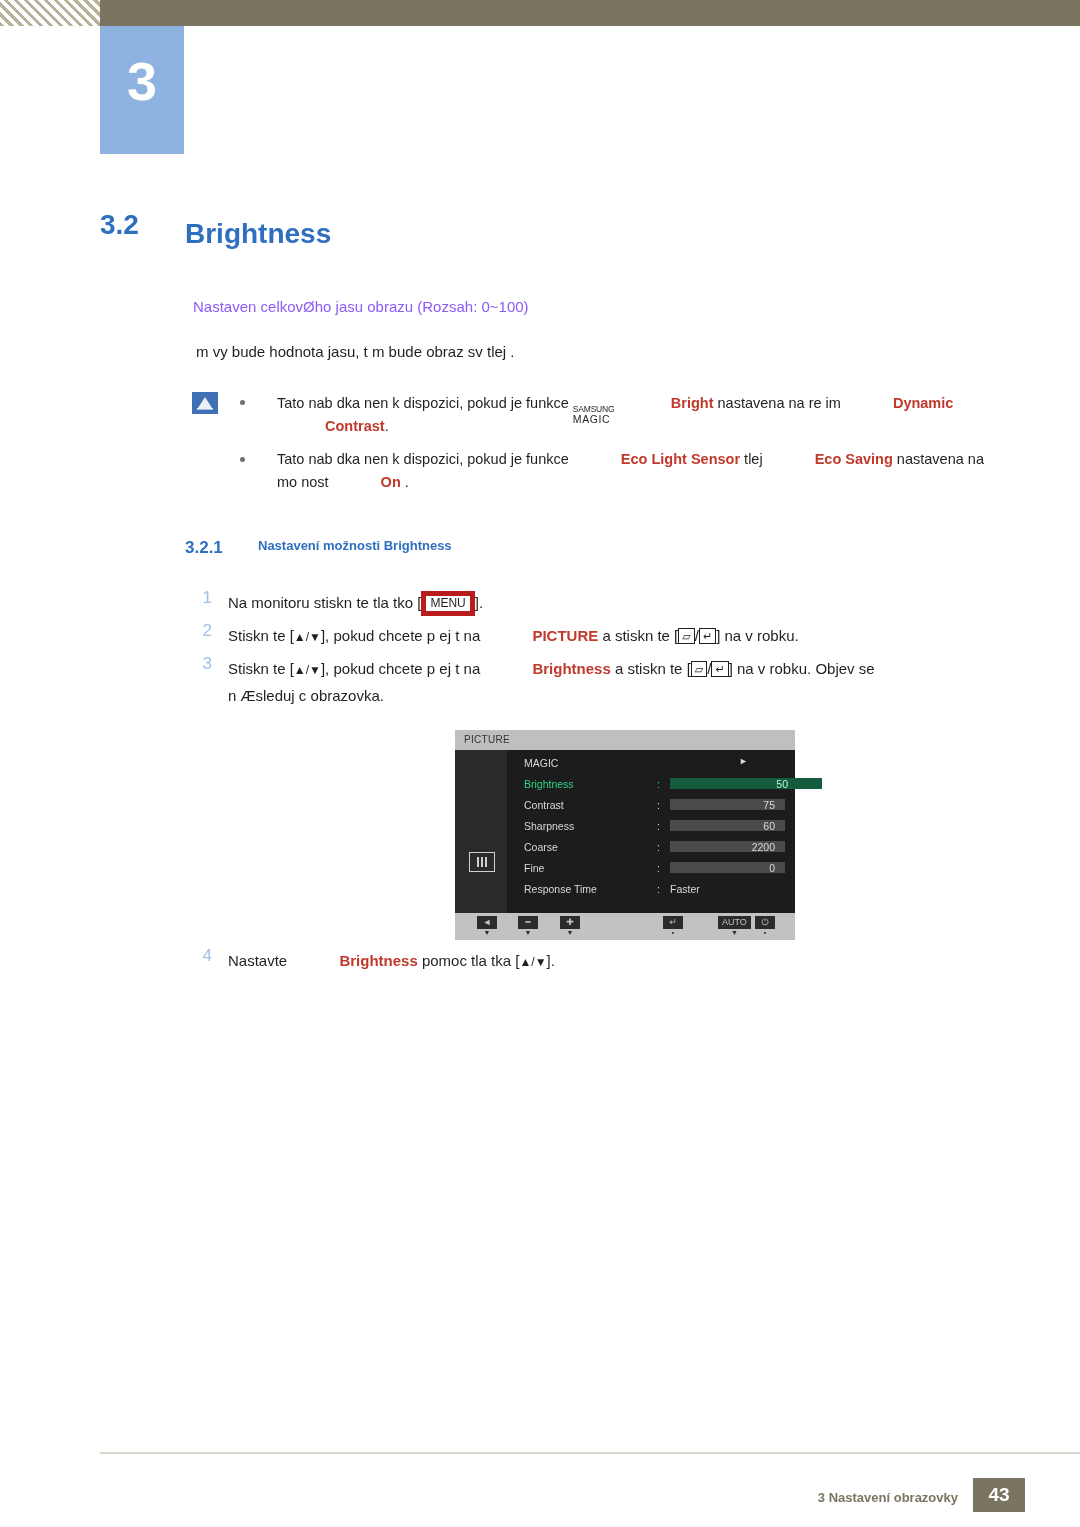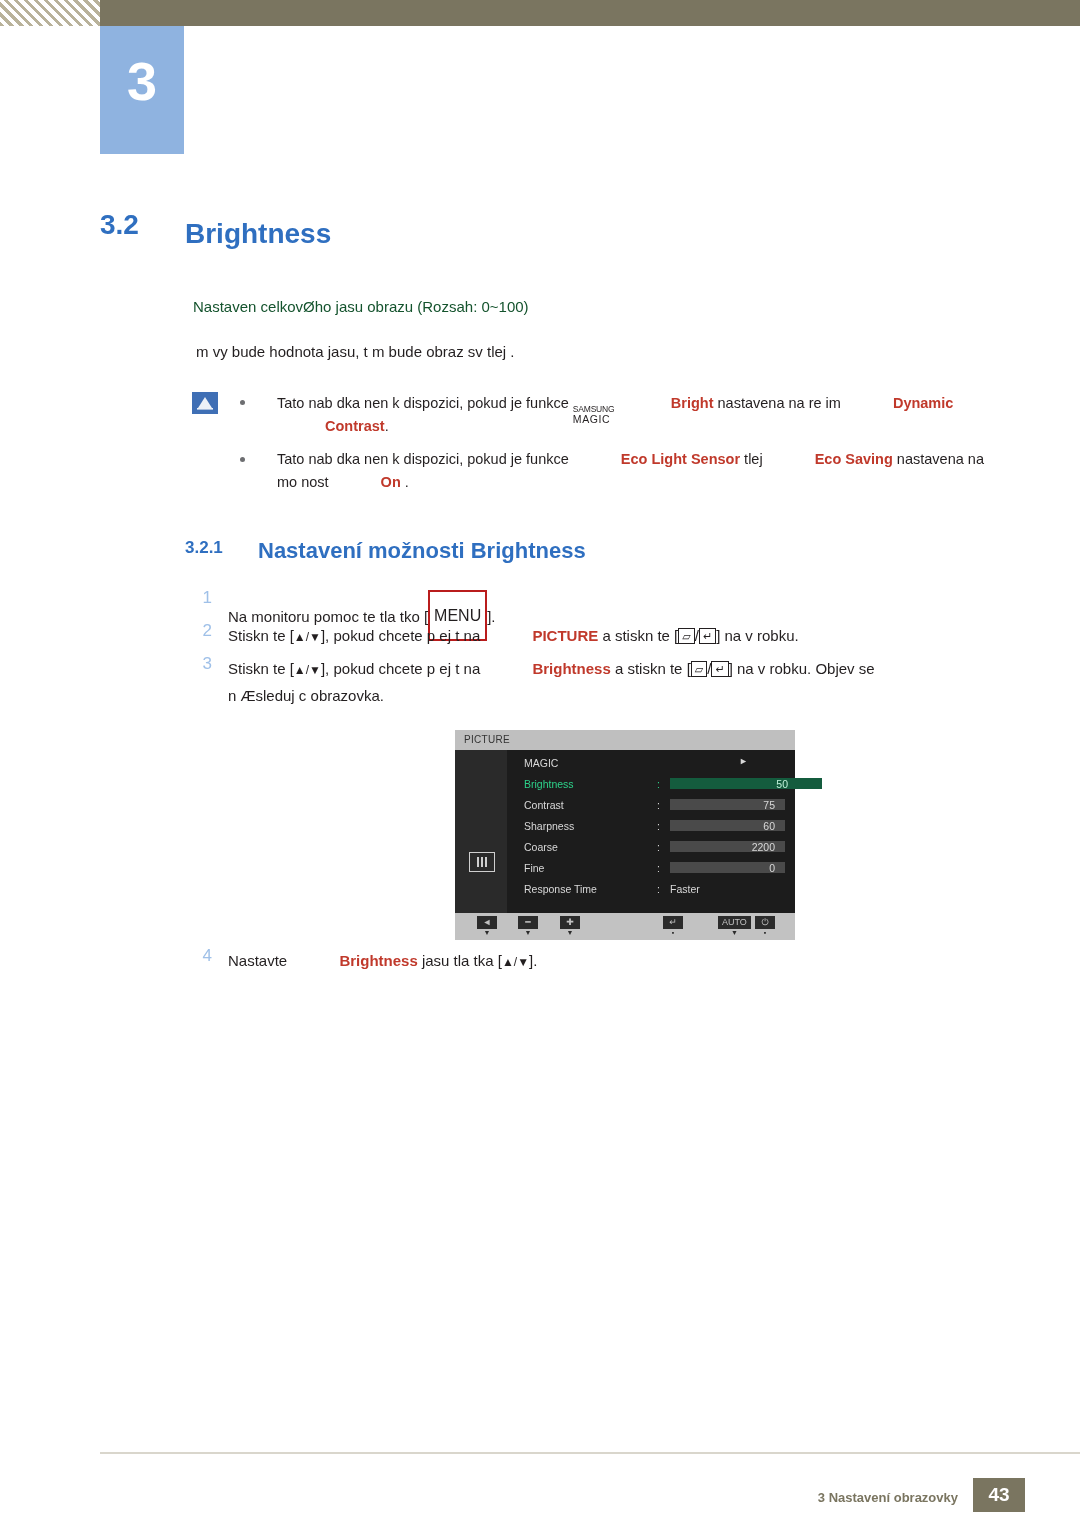--- a/index.html
+++ b/index.html
@@ -47,21 +47,21 @@
     color:#2f6fc0; font-size:28px; font-weight:bold;
   }
   .sec-title {
     position:absolute; left:185px; top:218px;
     color:#2f6fc0; font-size:28px; font-weight:bold;
   }
 
   
   .para1 {
     position:absolute; left:193px; top:298px;
-    font-size:15px; color:#14532d;
+    font-size:15px; color:#8b5cf6;
   }
   .para2 {
     position:absolute; left:196px; top:343px;
     font-size:15px; color:#231f20;
   }
 
   
   .note-icon {
     position:absolute; left:192px; top:392px; width:26px; height:22px;
     background:#3f6fb5;
@@ -89,42 +89,42 @@
     position:absolute; left:0; top:0px; font-size:10.5px; color:#231f20; letter-spacing:0.6px;
   }
 
   
   .subsec-num {
     position:absolute; left:185px; top:538px;
     color:#2f6fc0; font-size:17px; font-weight:bold;
   }
   .subsec-title {
     position:absolute; left:258px; top:538px;
-    color:#2f6fc0; font-size:22px; font-weight:bold;
+    color:#2f6fc0; font-size:13px; font-weight:bold;
   }
 
   
   .step-num {
     position:absolute; color:#9fc0e8; font-size:17px; width:22px; text-align:right;
   }
   .step-txt {
     position:absolute; font-size:15px; color:#231f20; line-height:25px;
   }
   .s1n { left:190px; top:588px; }
   .s1t { left:228px; top:590px; }
   .s2n { left:190px; top:621px; }
   .s2t { left:228px; top:623px; }
   .s3n { left:190px; top:654px; }
   .s3t { left:228px; top:656px; width:760px; }
   .s4n { left:190px; top:946px; }
   .s4t { left:228px; top:948px; }
 
   .keycap {
-    display:inline-block; border:2px solid #b91c1c; padding:16px 4px;
-    font-size:16px; line-height:15px; vertical-align:1px;
+    display:inline-block; border:5px solid #b91c1c; padding:0px 4px;
+    font-size:12px; line-height:15px; vertical-align:1px;
     font-family:"Liberation Sans", sans-serif;
   }
   .glyphbox {
     display:inline-block; border:1px solid #231f20; padding:0 3px;
     font-size:11px; line-height:14px; vertical-align:1px;
   }
   .arrows { font-size:12px; letter-spacing:0px; }
 
   
   .osd {
@@ -230,21 +230,21 @@
 <div class="note-line n2">
   <span>Tato nab dka nen  k dispozici, pokud je funkce </span><span class="red">Eco Light Sensor</span><span> tlej </span><span class="red">Eco Saving</span><span> nastavena na</span><br>
   <span>mo nost </span><span class="red">On</span><span> .</span>
 </div>
 
 <div class="subsec-num">3.2.1</div>
 <div class="subsec-title">Nastavení možnosti Brightness</div>
 
 <div class="step-num s1n">1</div>
 <div class="step-txt s1t">
-  <span>Na monitoru pomoc te tla  tko [</span><span class="keycap">MENU</span><span>].</span>
+  <span>Na monitoru stiskn te tla  tko [</span><span class="keycap">MENU</span><span>].</span>
 </div>
 
 <div class="step-num s2n">2</div>
 <div class="step-txt s2t">
   <span>Stiskn te [</span><span class="arrows">▲/▼</span><span>], pokud chcete p ej t na </span><span class="red">PICTURE</span><span> a stiskn te [</span><span class="glyphbox">▱</span><span>/</span><span class="glyphbox">↵</span><span>] na v robku.</span>
 </div>
 
 <div class="step-num s3n">3</div>
 <div class="step-txt s3t">
   <span>Stiskn te [</span><span class="arrows">▲/▼</span><span>], pokud chcete p ej t na </span><span class="red">Brightness</span><span> a stiskn te [</span><span class="glyphbox">▱</span><span>/</span><span class="glyphbox">↵</span><span>] na v robku. Objev  se</span><br>
@@ -334,18 +334,18 @@
     </div>
     <div class="osd-btn" style="left:300px;">
       <span class="ic">⏻</span>
       <span class="dn">▪</span>
     </div>
   </div>
 </div>
 
 <div class="step-num s4n">4</div>
 <div class="step-txt s4t">
-  <span>Nastavte </span><span class="red">Brightness</span><span> jasu  tla  tka [</span><span class="arrows">▲/▼</span><span>].</span>
+  <span>Nastavte </span><span class="red">Brightness</span><span> pomoc  tla  tka [</span><span class="arrows">▲/▼</span><span>].</span>
 </div>
 
 <div class="footer-line"></div>
 <div class="footer-text">3 Nastavení obrazovky</div>
 <div class="footer-page">43</div>
 
 </body></html>

